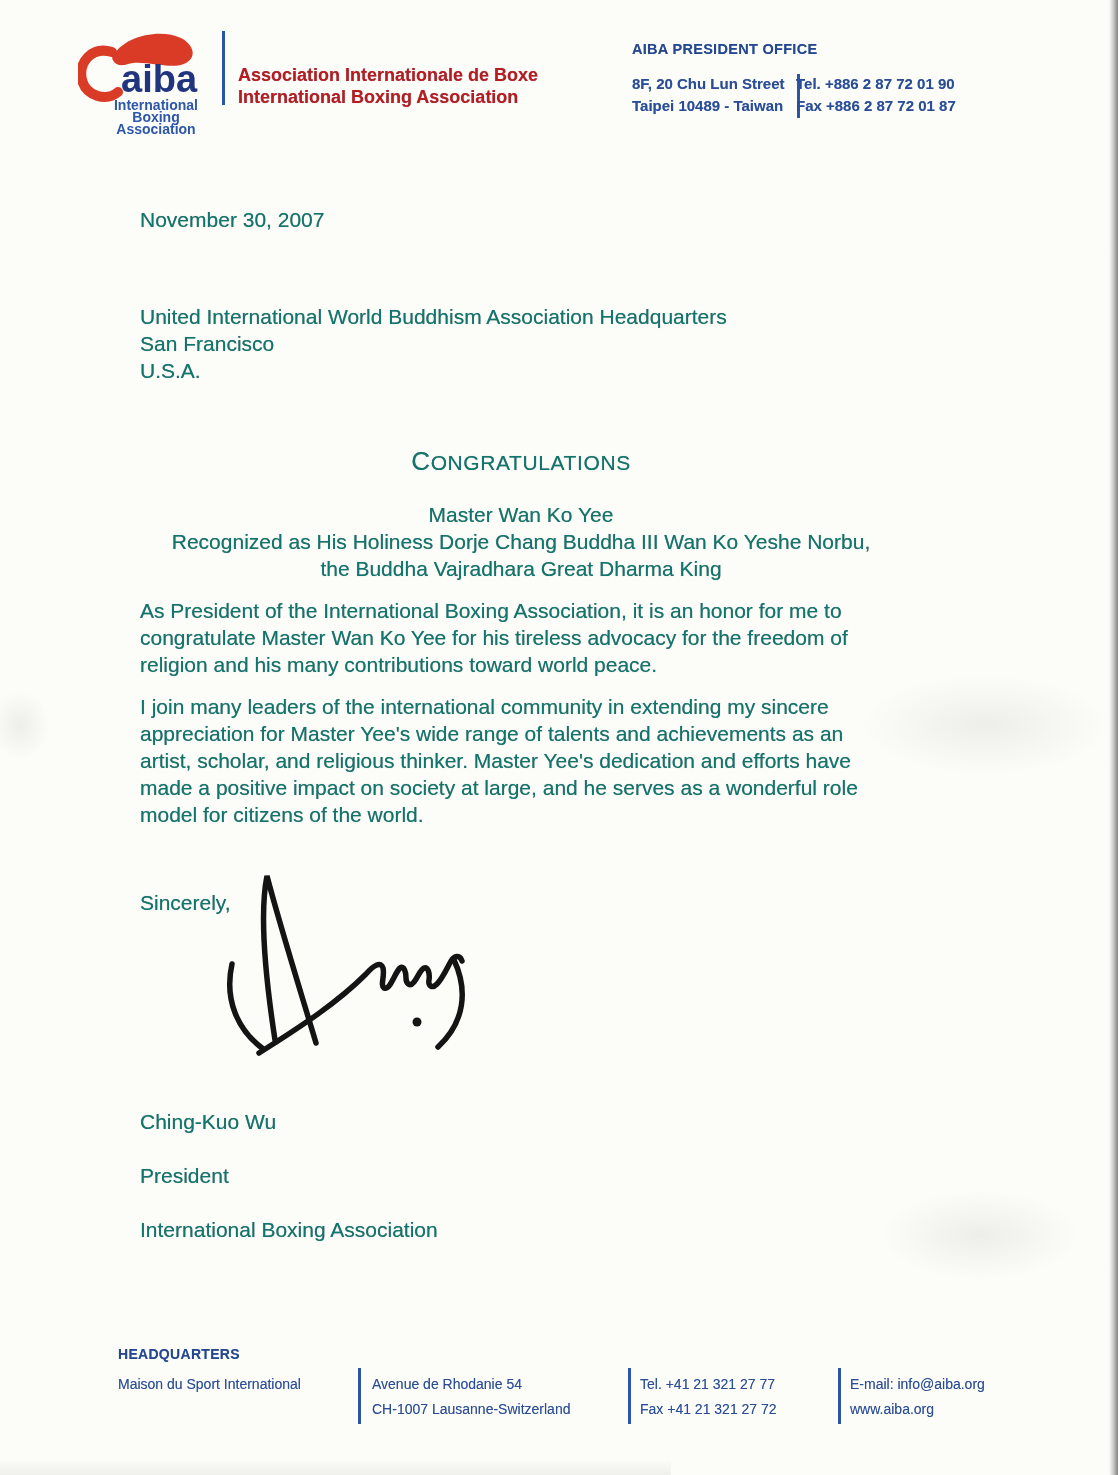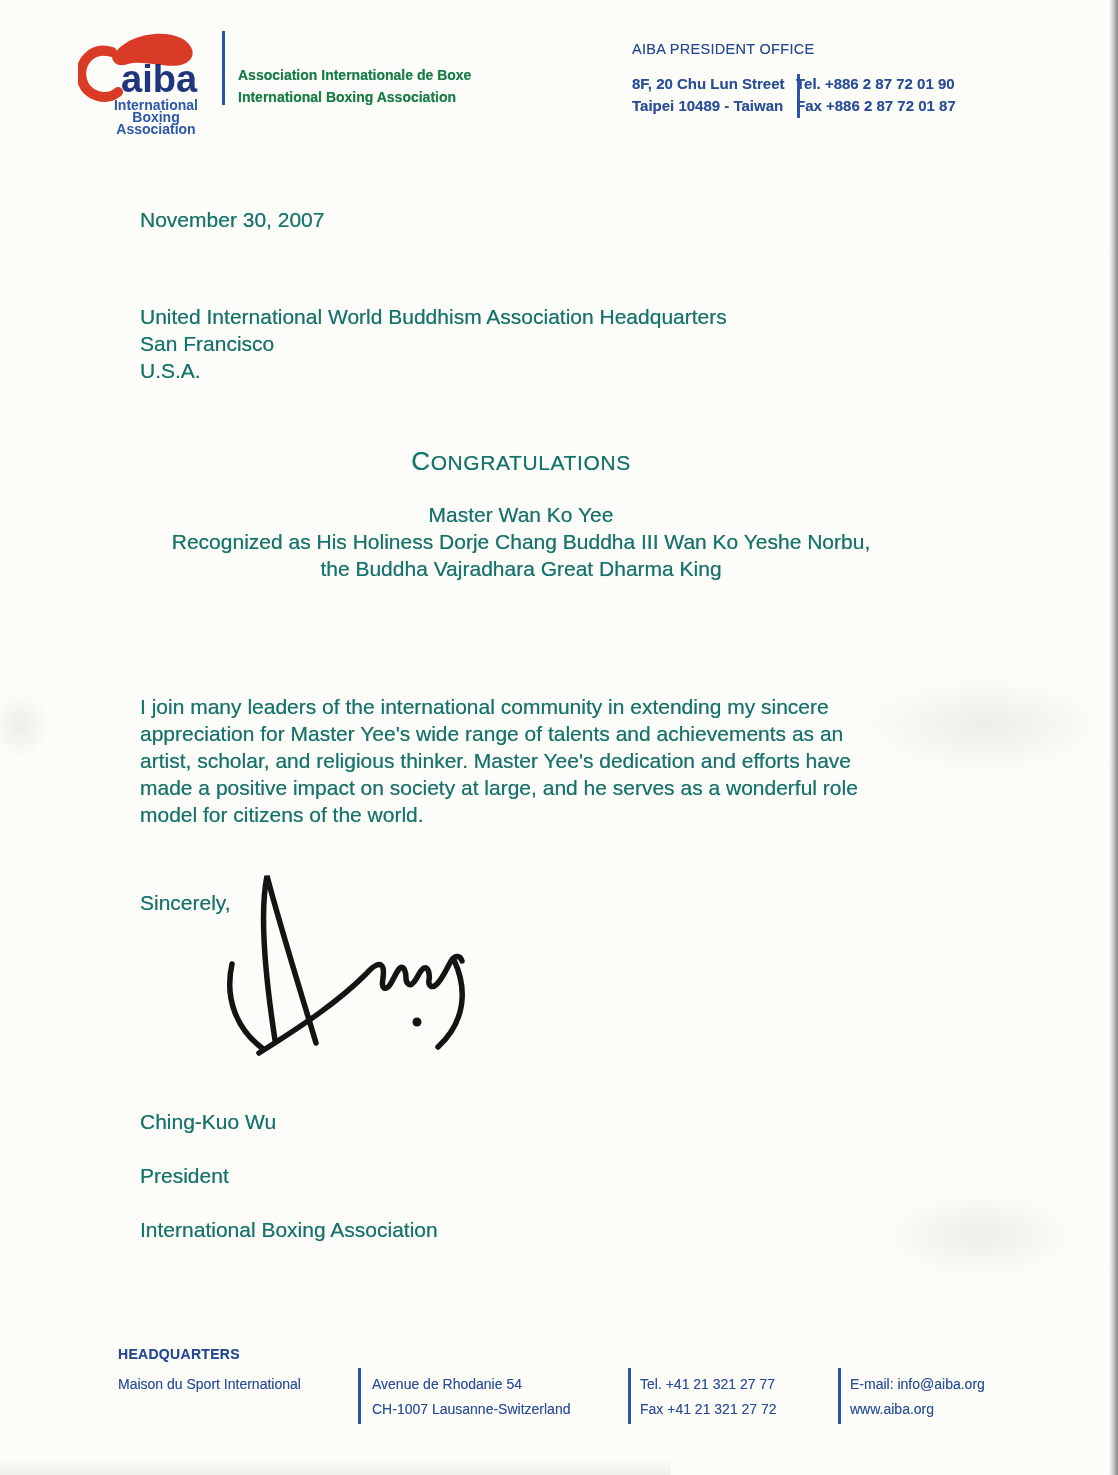--- a/index.html
+++ b/index.html
@@ -36,26 +36,26 @@
   .logo-sub{
     position:absolute;left:96px;top:99px;width:120px;
     font-size:14px;font-weight:bold;color:#2d57a8;line-height:12px;text-align:center;
     white-space:pre-line;
   }
   .logo-divider{
     position:absolute;left:222px;top:31px;width:3px;height:74px;background:#2b56a8;
   }
   .org-names{
     position:absolute;left:238px;top:64px;
-    font-size:14px;font-weight:bold;color:#15803d;line-height:22px;
+    font-size:18px;font-weight:bold;color:#b91c1c;line-height:22px;
     white-space:pre-line;text-shadow:0 0 0.7px rgba(28,62,142,0.5);
   }
   .office-title{
     position:absolute;left:632px;top:41px;
-    font-size:14.5px;font-weight:normal;color:#24478f;letter-spacing:0.3px;
+    font-size:14.5px;font-weight:bold;color:#24478f;letter-spacing:0.3px;
     text-shadow:0 0 0.6px rgba(36,71,143,0.45);
   }
   .office-address{
     position:absolute;left:632px;top:73px;
     font-size:15px;font-weight:bold;color:#2a4d98;line-height:22px;white-space:pre-line;
     text-shadow:0 0 0.6px rgba(42,77,152,0.45);
   }
   .office-vline{position:absolute;left:797px;top:74px;width:2.5px;height:44px;background:#2b56a8;}
   .office-phones{
     position:absolute;left:796px;top:73px;
@@ -141,20 +141,23 @@
   <div class="txt date">November 30, 2007</div>
   <div class="txt recipient">United International World Buddhism Association Headquarters
 San Francisco
 U.S.A.</div>
 
   <div class="txt centered title">CONGRATULATIONS</div>
   <div class="txt centered honoree">Master Wan Ko Yee
 Recognized as His Holiness Dorje Chang Buddha III Wan Ko Yeshe Norbu,
 the Buddha Vajradhara Great Dharma King</div>
 
+  <div class="txt p1">As President of the International Boxing Association, it is an honor for me to
+congratulate Master Wan Ko Yee for his tireless advocacy for the freedom of
+religion and his many contributions toward world peace.</div>
   <div class="txt p2">I join many leaders of the international community in extending my sincere
 appreciation for Master Yee's wide range of talents and achievements as an
 artist, scholar, and religious thinker.  Master Yee's dedication and efforts have
 made a positive impact on society at large, and he serves as a wonderful role
 model for citizens of the world.</div>
 
   <div class="txt closing">Sincerely,</div>
 
   <svg class="signature-svg" width="290" height="210" viewBox="-12 0 290 210">
     <g fill="none" stroke="#141414" stroke-width="5.5" stroke-linecap="round">

